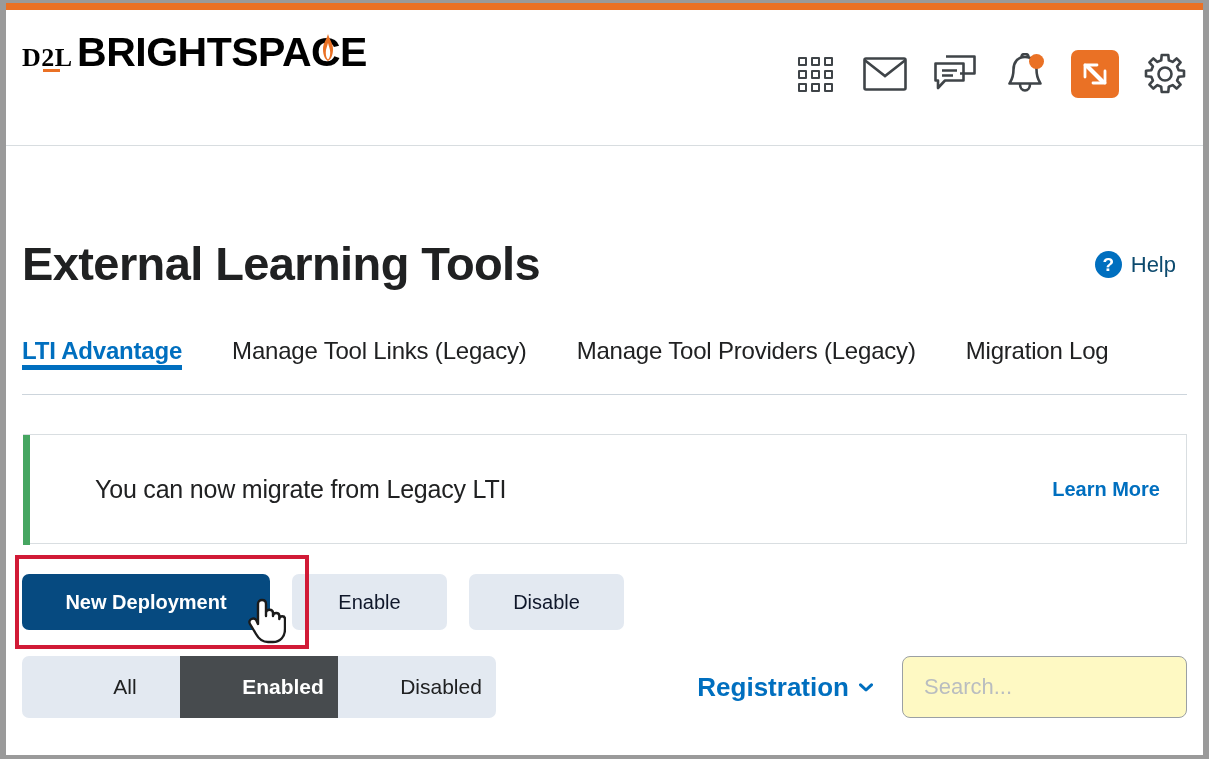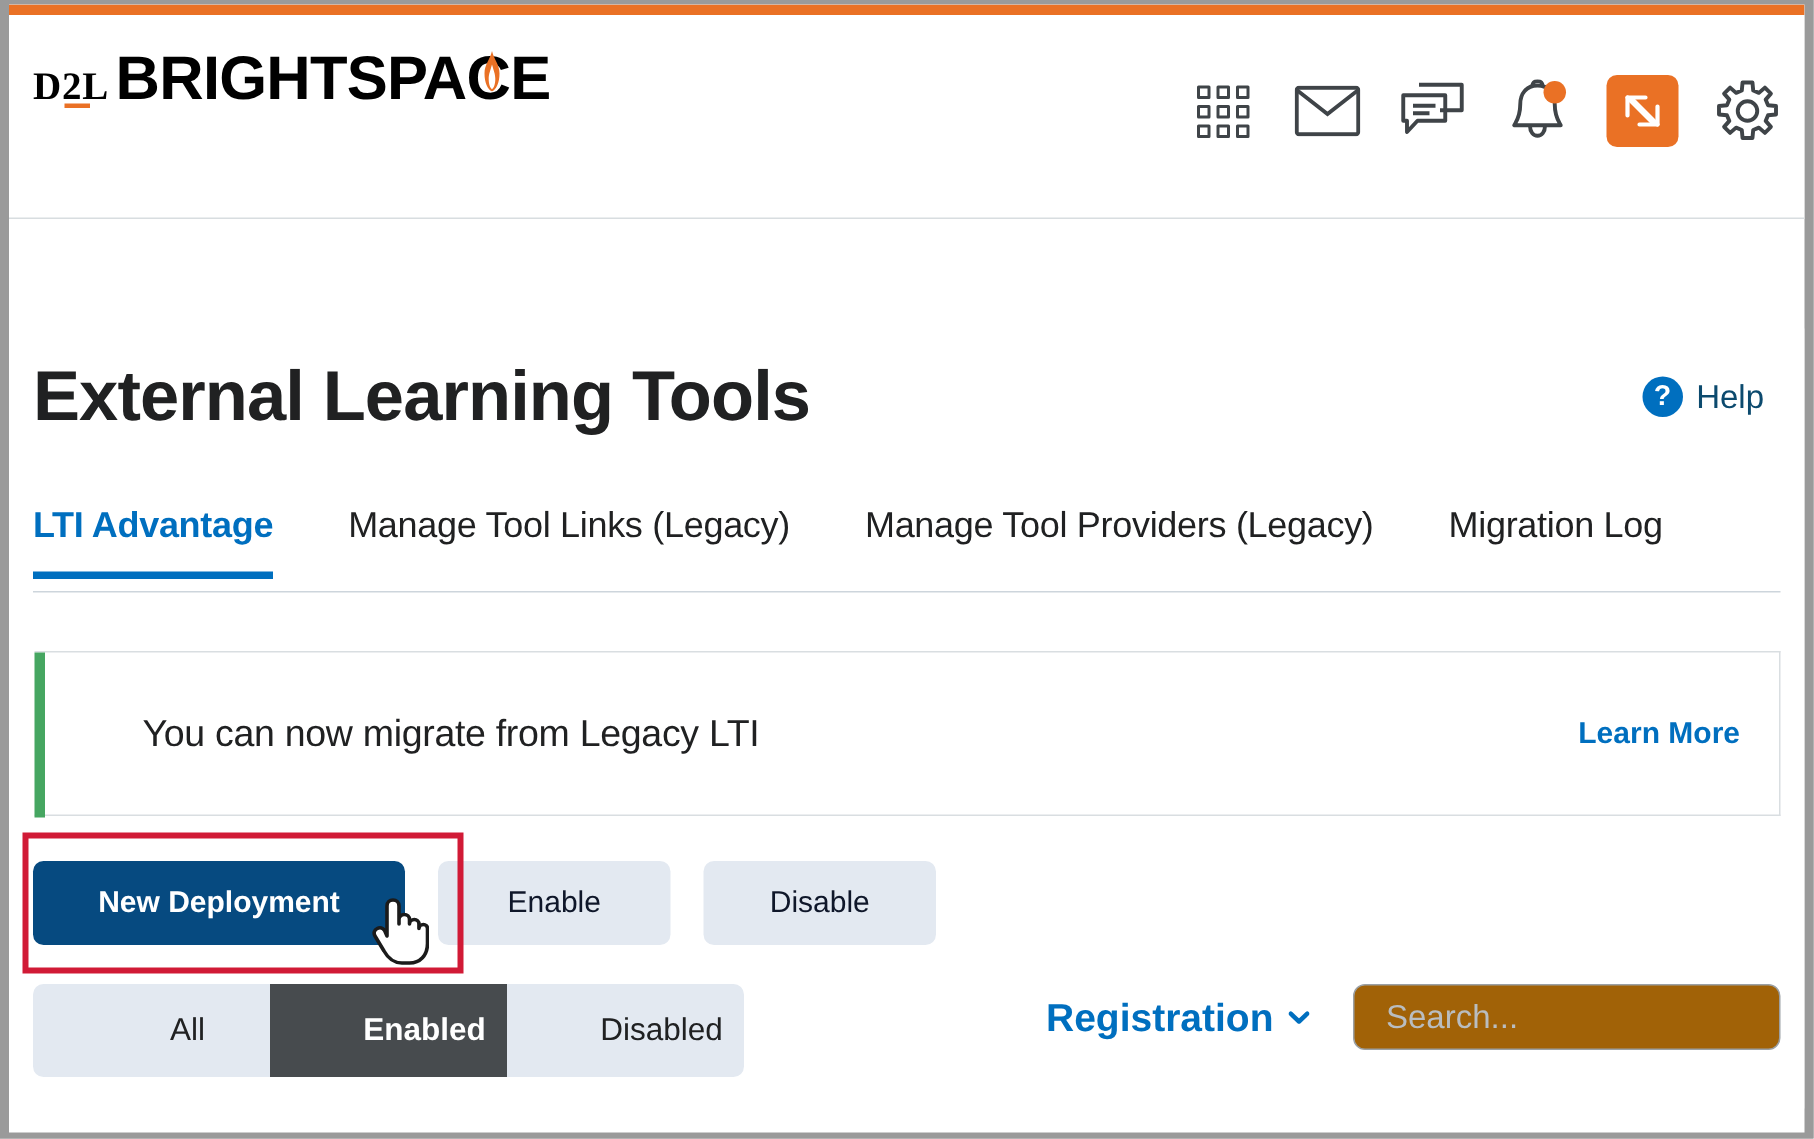--- a/index.html
+++ b/index.html
@@ -223,21 +223,21 @@
     width: 1165px;
     height: 58px;
     border-bottom: 1px solid #cdd5dc;
     display: flex;
     align-items: flex-start;
   }
   .tab {
     font-size: 24px;
     color: #202122;
     cursor: pointer;
-    padding-bottom: 20px;
+    padding-bottom: 4px;
     margin-right: 50px;
     white-space: nowrap;
     letter-spacing: -0.2px;
     position: relative;
   }
   .tab.active {
     color: #006fbf;
     font-weight: bold;
   }
   .tab.active::after {
@@ -386,24 +386,24 @@
     display: flex;
     align-items: center;
     gap: 10px;
     color: #006fbf;
     font-size: 26px;
     font-weight: bold;
     cursor: pointer;
   }
   .search-box {
     width: 285px;
-    height: 44px;
+    height: 62px;
     border: 1px solid #9ba0a4;
     border-radius: 8px;
-    background: #a16207;
+    background: #fef9c3;
     display: flex;
     align-items: center;
     padding: 0 16px 0 21px;
     cursor: text;
   }
   .search-input {
     flex: 1;
     border: none;
     outline: none;
     font-size: 22px;

